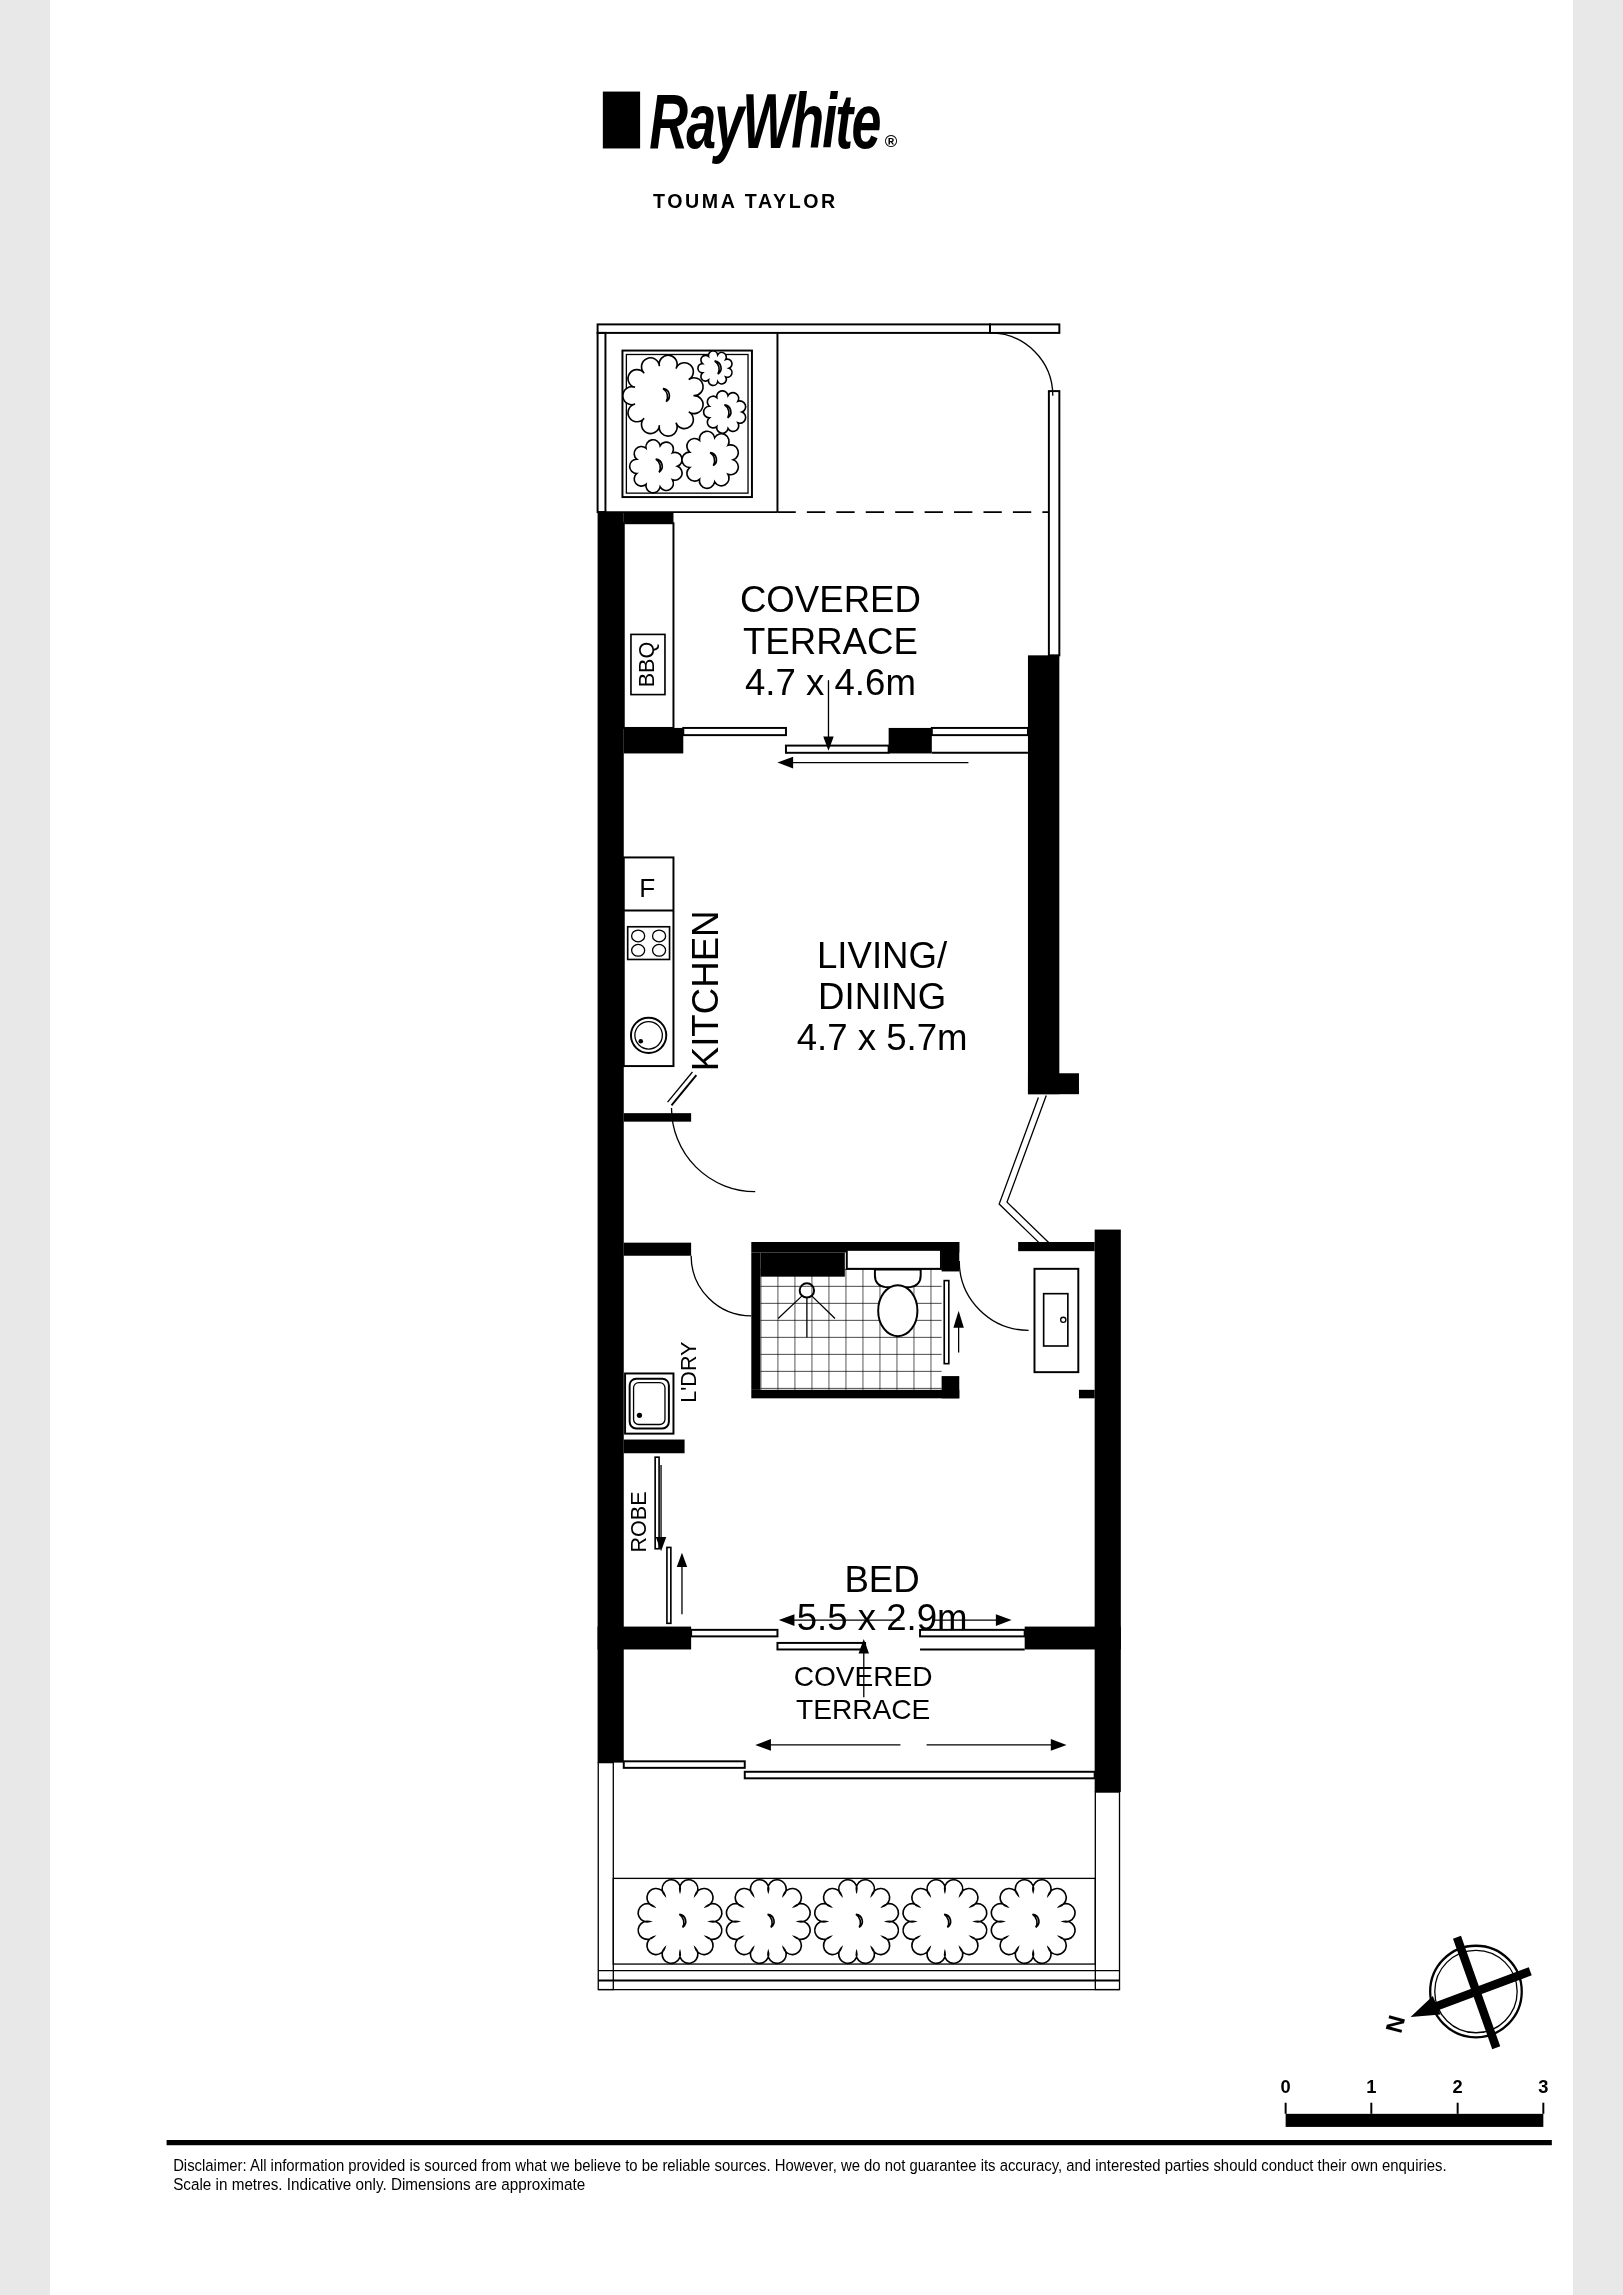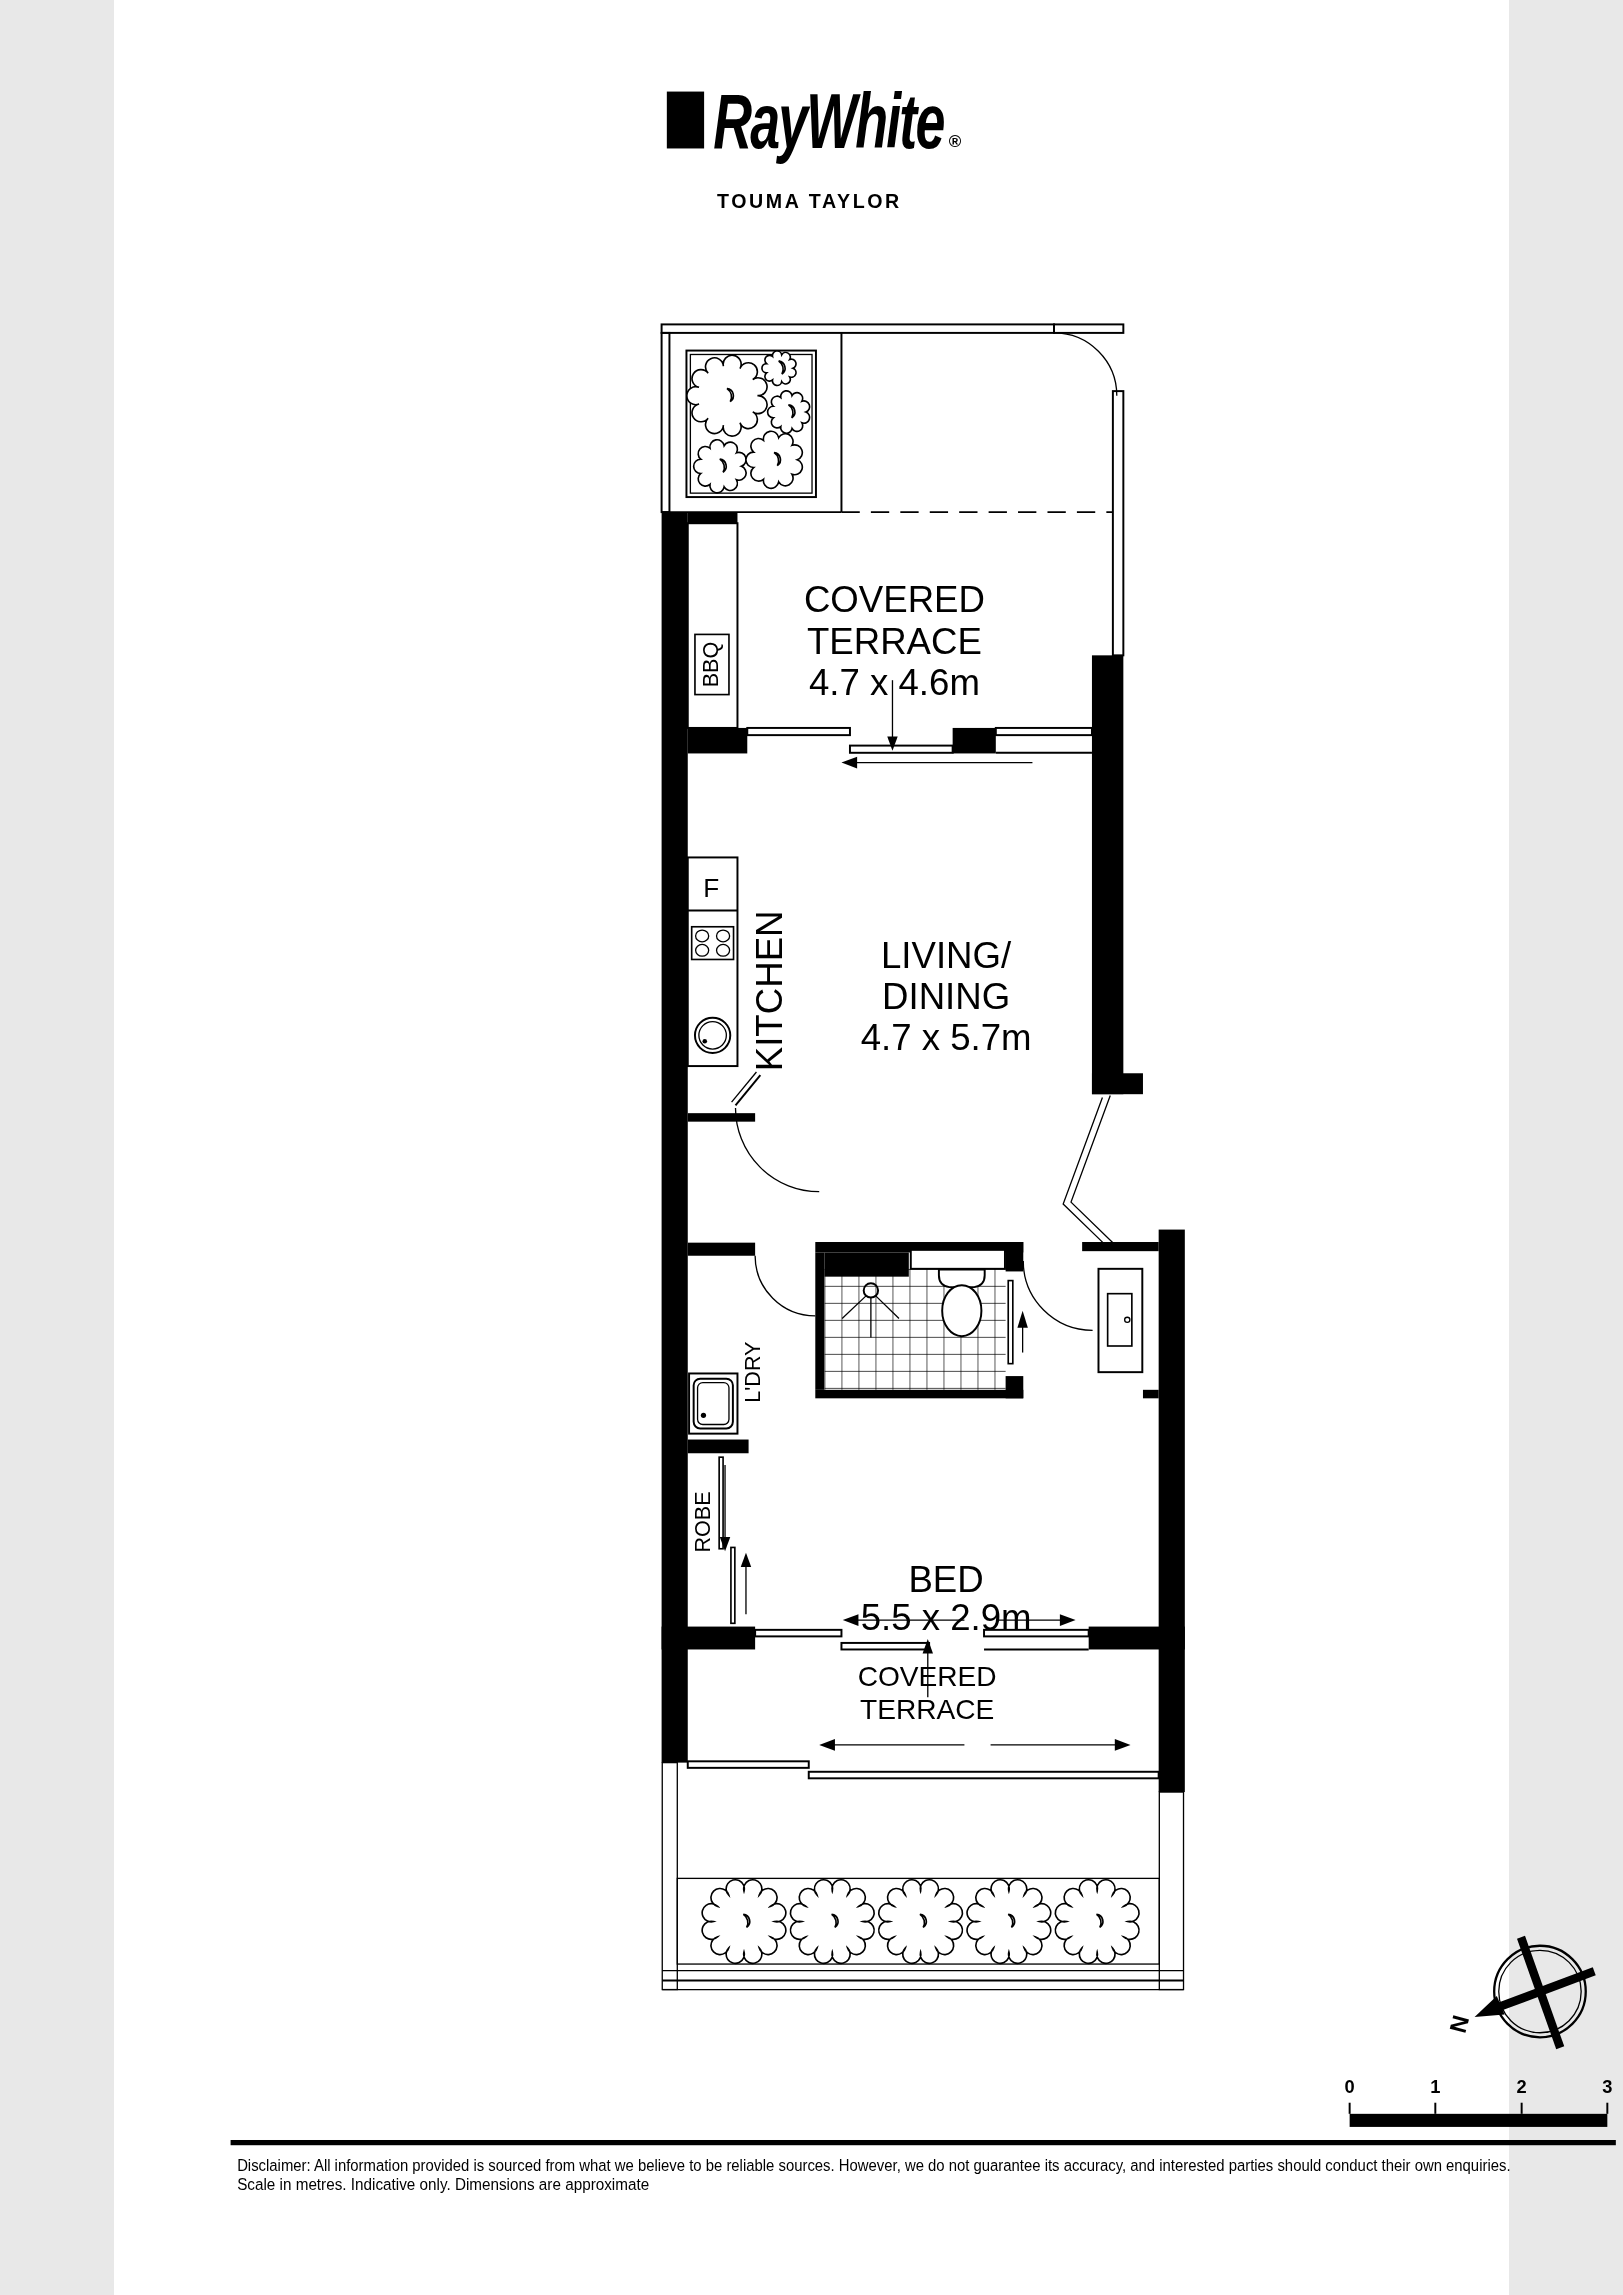--- a/index.html
+++ b/index.html
@@ -1,16 +1,16 @@
 <!DOCTYPE html>
 <html style="font-size:10.5px"><head>
 <meta charset="utf-8">
 <style>
   html,body{margin:0;padding:0;background:#e8e8e8;}
-  #page{position:relative;width:1395px;height:2295px;background:#ffffff;margin:0 auto;
+  #page{position:relative;width:1523px;height:2295px;background:#ffffff;margin:0 auto;
         font-family:"Liberation Sans",sans-serif;}
   svg{position:absolute;left:0;top:0;}
   text{fill:#000;font-family:"Liberation Sans",sans-serif;}
   .ln{fill:none;stroke:#000;stroke-width:3;}
   .ln2{fill:none;stroke:#000;stroke-width:2;}
   .ln25{fill:none;stroke:#000;stroke-width:2.5;}
   .blk{fill:#000;stroke:none;}
   .wht{fill:#fff;stroke:#000;stroke-width:3;}
   .room{font-size:56px;}
   .roomsm{font-size:43px;}

